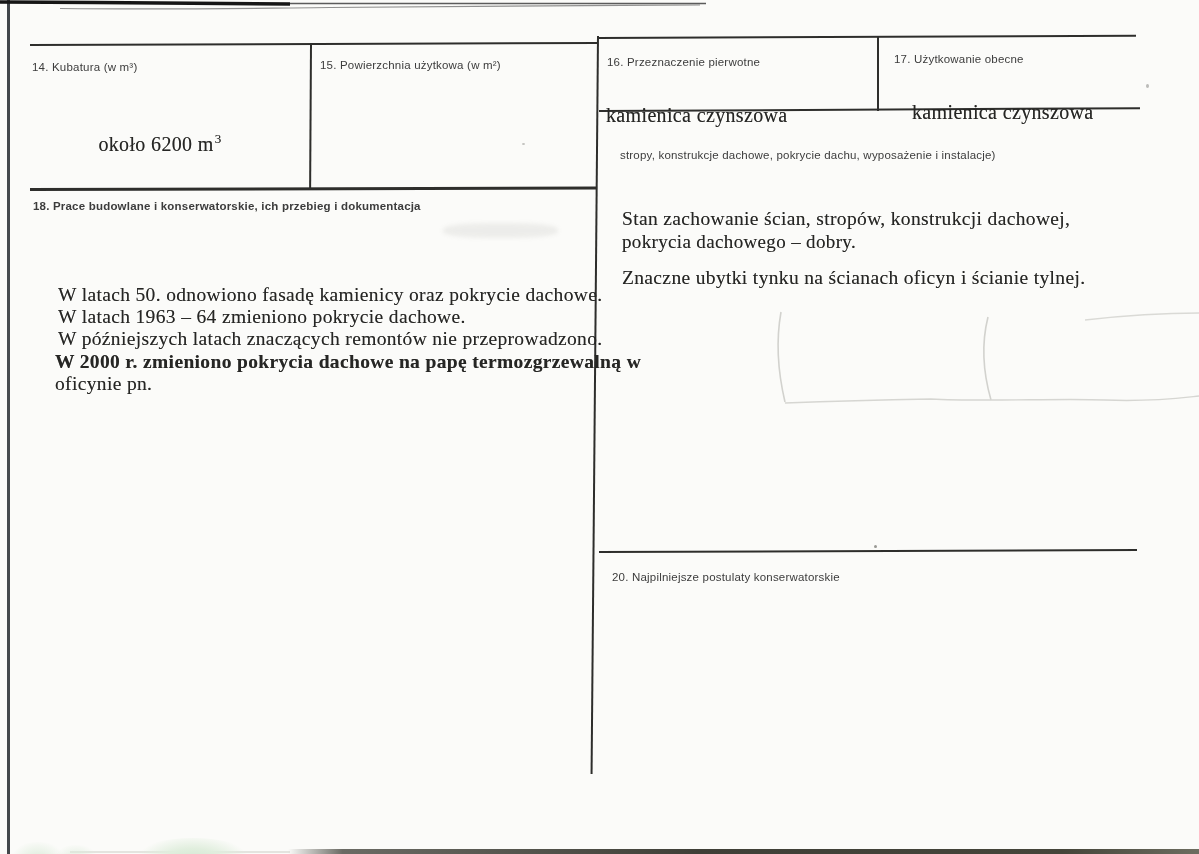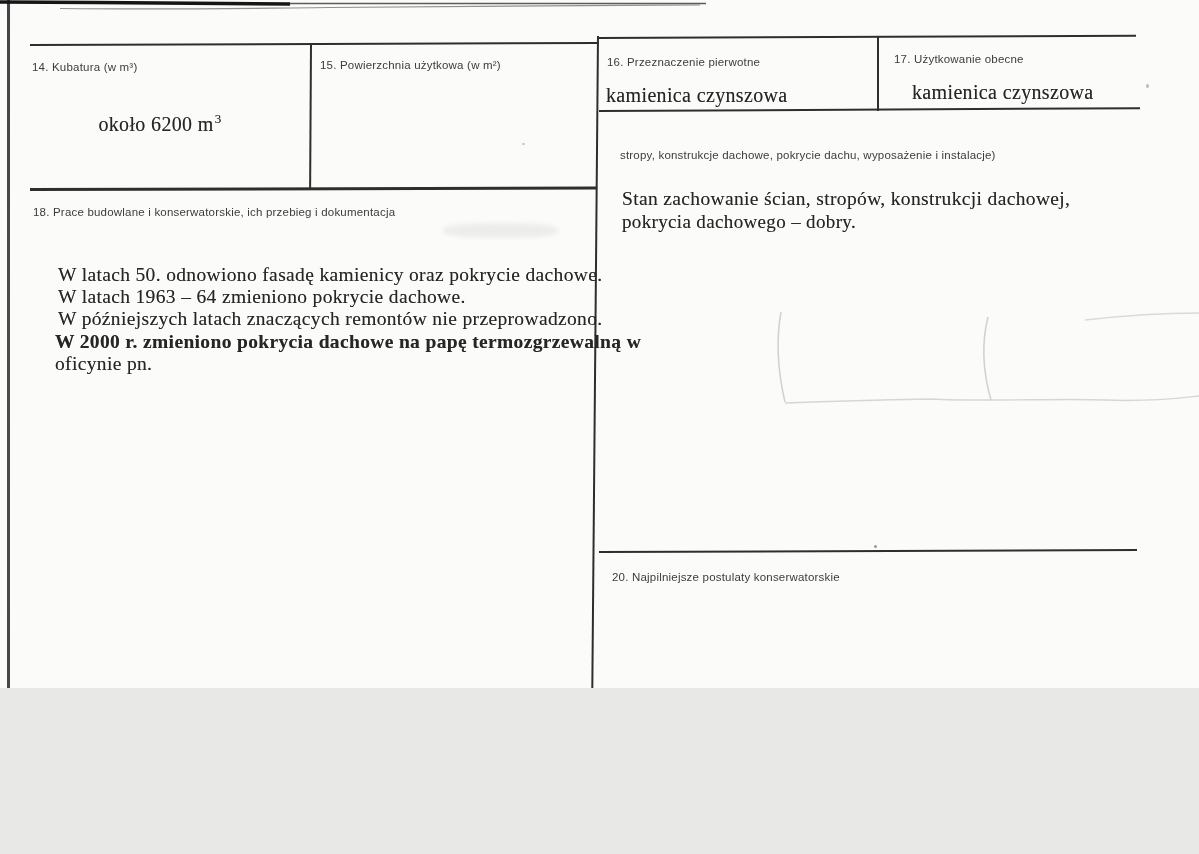--- a/index.html
+++ b/index.html
@@ -1,18 +1,18 @@
 <!DOCTYPE html>
 <html><head>
 <meta charset="utf-8">
 <style>
   html,body{margin:0;padding:0;background:#e8e8e6;}
   .page{
     position:relative;
-    width:1199px;height:688px;
+    width:1199px;height:854px;
     background:#fbfbf9;
     overflow:hidden;
     font-family:"Liberation Sans","DejaVu Sans",sans-serif;
   }
   
   .bl{position:absolute;background:#2e2e2c;}
   .h{height:2px;transform-origin:left center;}
   .v{width:2px;transform-origin:center top;}
 
   
@@ -25,20 +25,21 @@
   }
   
   .val{
     position:absolute;
     font-family:"Liberation Serif","DejaVu Serif",serif;
     font-size:20px;
     color:#262624;
     letter-spacing:.35px;
     white-space:nowrap;
     text-shadow:0 0 .5px rgba(40,40,40,.45);
+    margin-top:20px;
   }
   .sup{font-size:13px;vertical-align:super;line-height:0;margin-left:1px;}
   .center{text-align:center;}
   .block{position:absolute;}
   .block .line{white-space:nowrap;}
   .t18 .line{line-height:22.2px;}
 
   
   .edge-left{
     position:absolute;left:7px;top:0;width:3px;height:854px;
@@ -87,22 +88,23 @@
 
   <div class="lbl" style="left:607px;top:56px;">16. Przeznaczenie pierwotne</div>
   <div class="val" style="left:606px;top:84px;">kamienica czynszowa</div>
 
   <div class="lbl" style="left:894px;top:53px;">17. Użytkowanie obecne</div>
   <div class="val" style="left:912px;top:81px;">kamienica czynszowa</div>
 
   <div class="lbl" style="left:620px;top:149px;">stropy, konstrukcje dachowe, pokrycie dachu, wyposażenie i instalacje)</div>
   <div class="val" style="left:622px;top:188px;font-size:19.5px;">Stan zachowanie ścian, stropów, konstrukcji dachowej,</div>
   <div class="val" style="left:622px;top:211px;font-size:19px;">pokrycia dachowego – dobry.</div>
+  <div class="val" style="left:622px;top:247px;font-size:19.5px;">Znaczne ubytki tynku na ścianach oficyn i ścianie tylnej.</div>
 
-  <div class="lbl" style="left:33px;top:206px;">18. Prace budowlane i konserwatorskie, ich przebieg i dokumentacja</div>
+  <div class="lbl" style="left:33px;top:200px;font-weight:bold;">18. Prace budowlane i konserwatorskie, ich przebieg i dokumentacja</div>
   <div class="block val t18" style="left:58px;top:264px;font-size:19.5px;">
     <div class="line">W latach 50. odnowiono fasadę kamienicy oraz pokrycie dachowe.</div>
     <div class="line">W latach 1963 – 64 zmieniono pokrycie dachowe.</div>
     <div class="line">W późniejszych latach znaczących remontów nie przeprowadzono.</div>
     <div class="line" style="margin-left:-3px;font-weight:bold;">W 2000 r. zmieniono pokrycia dachowe na papę termozgrzewalną w</div>
     <div class="line" style="margin-left:-3px;">oficynie pn.</div>
   </div>
 
   <div class="lbl" style="left:612px;top:571px;">20. Najpilniejsze postulaty konserwatorskie</div>
 

